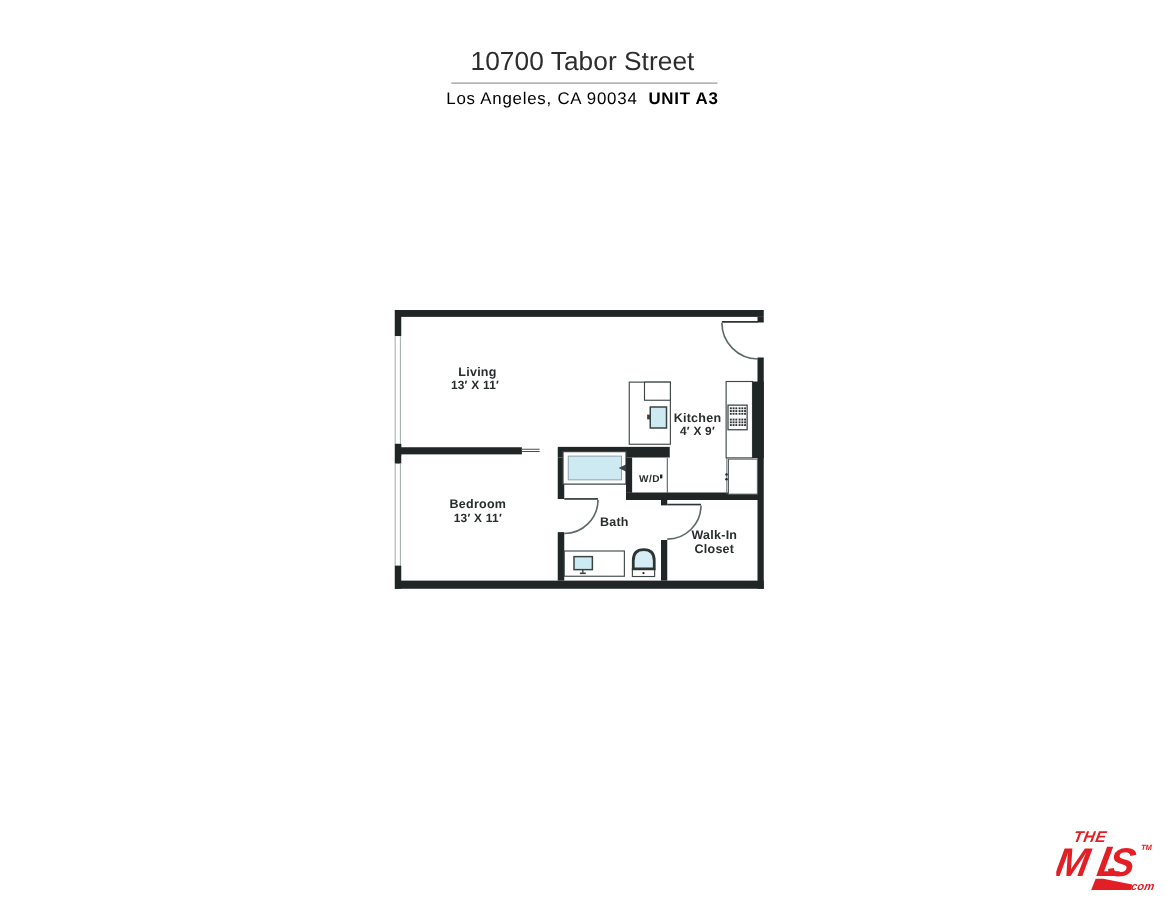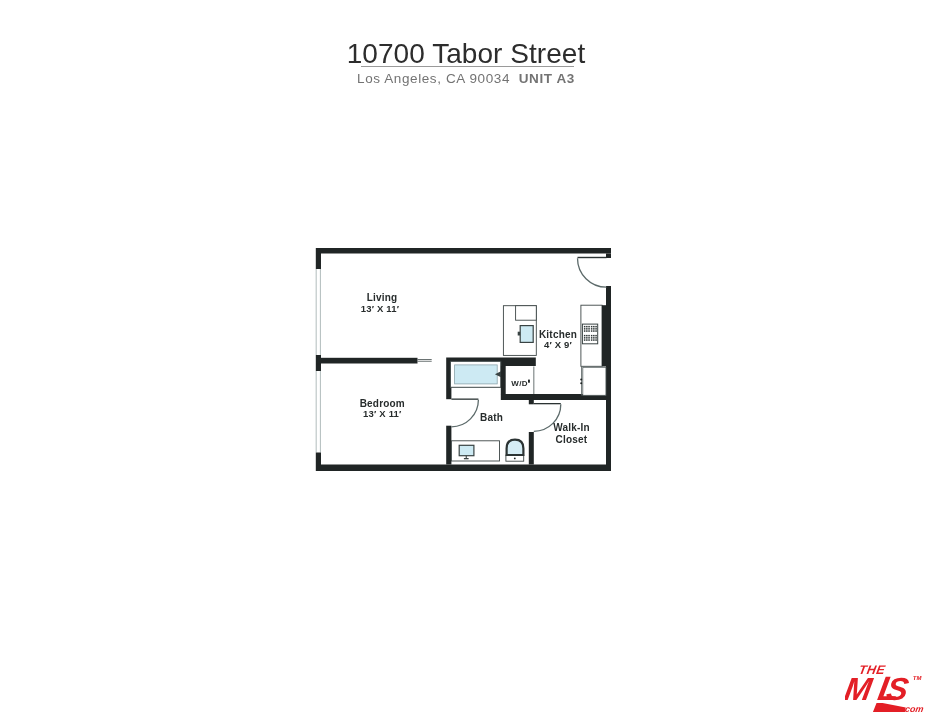--- a/index.html
+++ b/index.html
@@ -3,25 +3,25 @@
 <meta charset="utf-8">
 <style>
   html,body{margin:0;padding:0;}
   body{width:932px;height:720px;background:#ffffff;position:relative;overflow:hidden;
        font-family:"Liberation Sans", sans-serif;}
   .abs{position:absolute;}
 </style>
 </head>
 <body>
 
-<div class="abs" style="left:0;top:38px;width:932px;text-align:center;font-size:28px;color:#2d2d2d;letter-spacing:0.05px;white-space:nowrap;">10700 Tabor Street</div>
+<div class="abs" style="left:0;top:38px;width:932px;text-align:center;font-size:21px;color:#2d2d2d;letter-spacing:0.05px;white-space:nowrap;">10700 Tabor Street</div>
 
 <div class="abs" style="left:361px;top:65.6px;width:213px;height:1.4px;background:#9a9a9a;"></div>
 
-<div class="abs" style="left:0;top:70.5px;width:932px;text-align:center;font-size:13.5px;color:#737373;letter-spacing:0.6px;white-space:nowrap;">Los Angeles, CA 90034&nbsp;&nbsp;<b>UNIT A3</b></div>
+<div class="abs" style="left:0;top:70.5px;width:932px;text-align:center;font-size:13.5px;color:#000000;letter-spacing:0.6px;white-space:nowrap;">Los Angeles, CA 90034&nbsp;&nbsp;<b>UNIT A3</b></div>
 
 <svg class="abs" style="left:0;top:0;" width="932" height="720" viewBox="0 0 932 720">
   <g fill="none" stroke="none">
 
     <rect x="321" y="253.5" width="285" height="211" fill="#ffffff"></rect>
 
     <rect x="316" y="248" width="295" height="5.5" fill="#202525"></rect>
 
     <rect x="316" y="464.5" width="295" height="6.5" fill="#202525"></rect>
 

